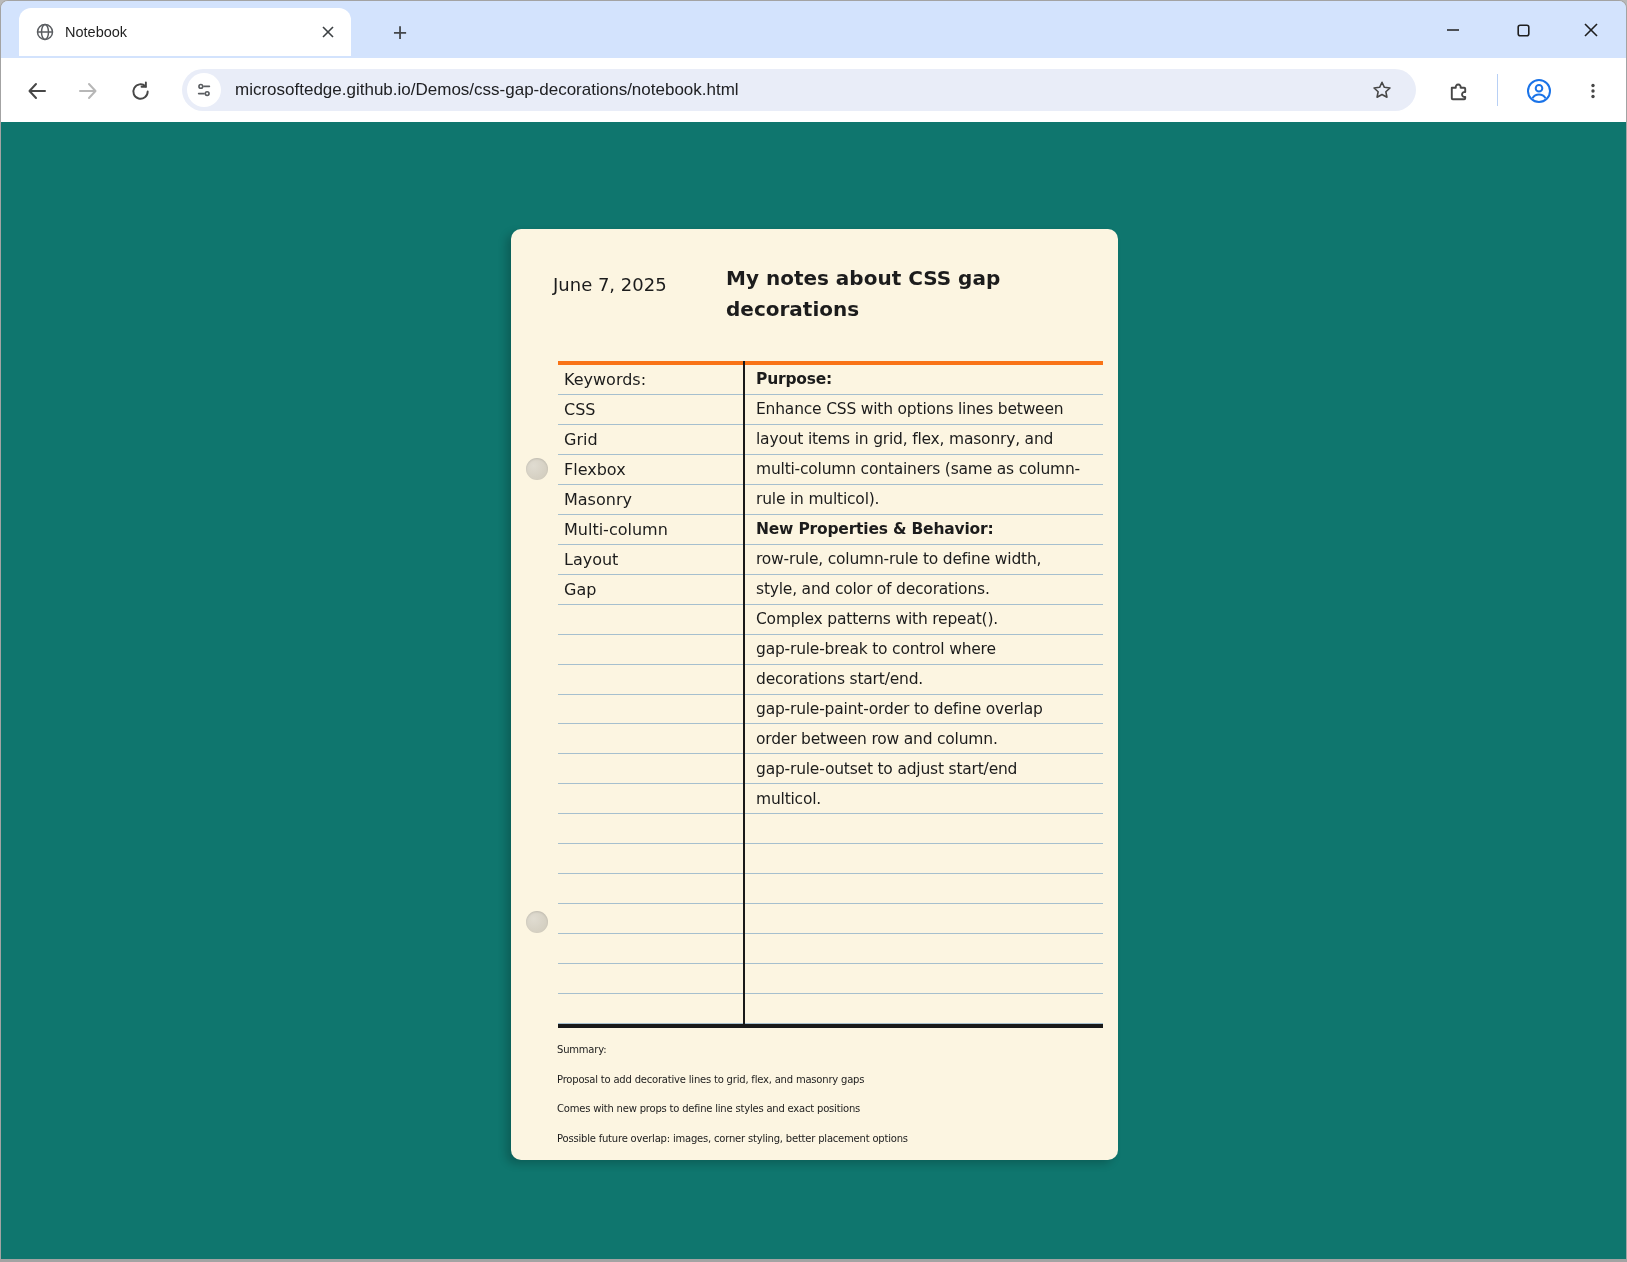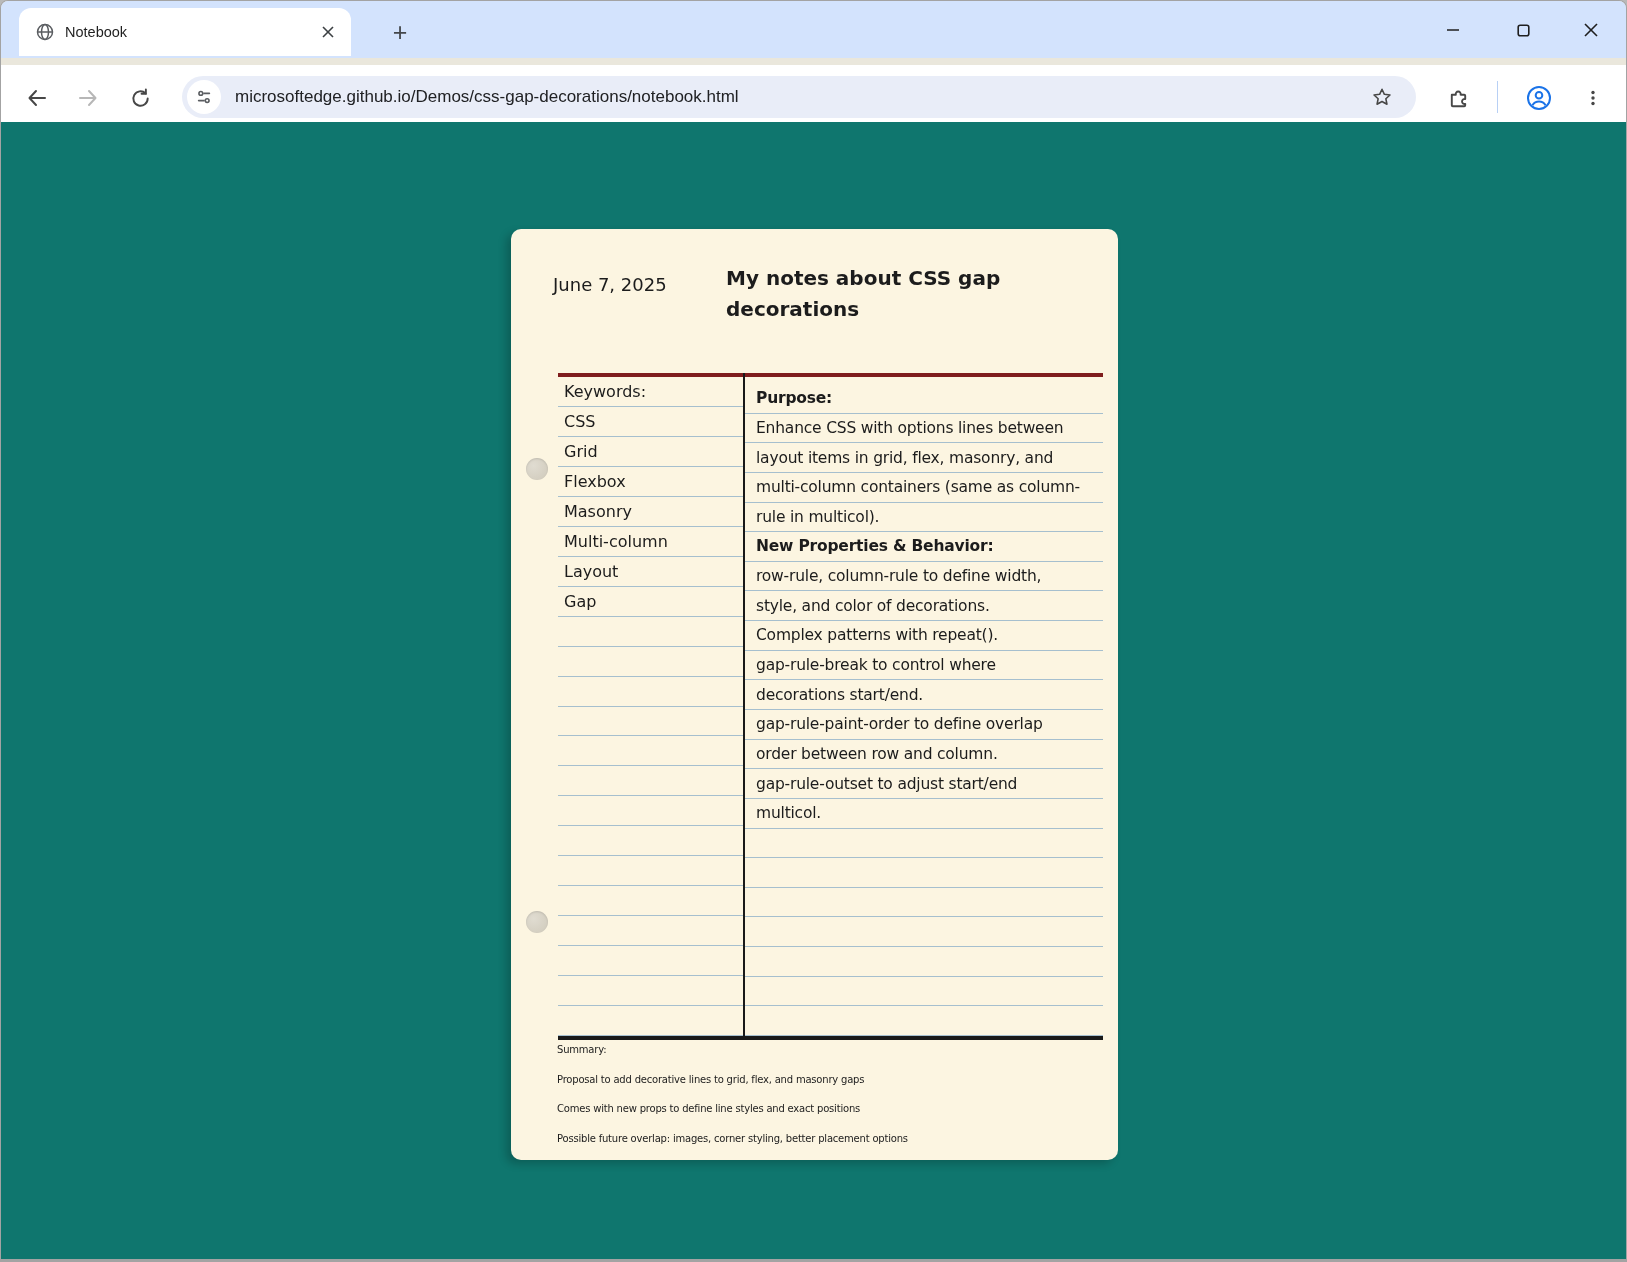--- a/index.html
+++ b/index.html
@@ -18,21 +18,21 @@
   }
   .tab-title{font-size:14.5px;color:#1f1f1f;margin-left:10px;flex:1;white-space:nowrap;overflow:hidden;}
   .tab-close{width:22px;height:22px;border-radius:50%;display:flex;align-items:center;justify-content:center;cursor:pointer;}
   .newtab{position:absolute;left:384px;top:16px;width:30px;height:30px;display:flex;align-items:center;justify-content:center;
     color:#44474b;font-size:25px;font-weight:400;line-height:1;cursor:pointer;}
   .winbtn{position:absolute;top:11px;width:38px;height:36px;display:flex;align-items:center;justify-content:center;cursor:pointer;}
   .winbtn.min{left:1433px;}
   .winbtn.max{left:1503px;}
   .winbtn.close{left:1571px;}
   
-  .toolbar{position:absolute;top:64px;left:0;right:0;height:64px;background:#ffffff;border-bottom:1px solid #d7d4cc;}
+  .toolbar{position:absolute;top:57px;left:0;right:0;height:64px;background:#ffffff;border-bottom:1px solid #d7d4cc;}
   .navbtn{position:absolute;top:20px;width:26px;height:26px;display:flex;align-items:center;justify-content:center;cursor:pointer;}
   .omnibox{
     position:absolute;left:181px;top:11px;width:1234px;height:42px;border-radius:21px;
     background:#e9edf8;display:flex;align-items:center;
   }
   .site-chip{width:34px;height:34px;border-radius:50%;background:#ffffff;margin-left:5px;
     display:flex;align-items:center;justify-content:center;flex:none;cursor:pointer;}
   .url-text{margin-left:14px;font-size:17px;color:#202124;white-space:nowrap;overflow:hidden;}
   .star-btn{position:absolute;right:22px;top:9px;width:24px;height:24px;display:flex;align-items:center;justify-content:center;cursor:pointer;}
   .tool-right{position:absolute;top:20px;display:flex;align-items:center;justify-content:center;width:26px;height:26px;cursor:pointer;}
@@ -44,25 +44,25 @@
     border-radius:10px;box-shadow:-5px 4px 9px rgba(0,0,0,0.20);
     font-family:"DejaVu Sans",sans-serif;color:#1c1c1c;
   }
   .hole{position:absolute;left:15px;width:22px;height:22px;border-radius:50%;
     background:radial-gradient(circle at 35% 35%, #e0dcd1, #cfc9ba);
     box-shadow:inset 0 1px 2px rgba(0,0,0,0.12);}
   .hole.h1{top:229px;} .hole.h2{top:682px;}
   .note-date{position:absolute;left:42px;top:45px;font-size:18px;}
   .note-title{position:absolute;left:215px;top:34px;width:345px;margin:0;
     font-size:20px;font-weight:700;line-height:31px;}
-  .note-table{position:absolute;left:47px;top:144px;width:545px;height:667px;box-sizing:border-box;
-    border-top:4px solid #7f1d1d;border-bottom:4px solid #191919;}
+  .note-table{position:absolute;left:47px;top:132px;width:545px;height:667px;box-sizing:border-box;
+    border-top:4px solid #f97316;border-bottom:4px solid #191919;}
   .col{position:absolute;top:0;bottom:0;display:grid;grid-template-rows:repeat(22,1fr);}
   .col.left{left:0;width:185px;}
-  .col.right{left:187px;right:0;margin-top:7px;}
+  .col.right{left:187px;right:0;}
   .vdivider{position:absolute;left:185px;top:-4px;bottom:-4px;width:2px;background:#191919;}
   .row{border-bottom:1px solid #a6bfce;display:flex;align-items:center;
     white-space:nowrap;overflow:hidden;}
   .col.left .row{padding-left:6px;font-size:16px;}
   .col.right .row{padding-left:11px;font-size:15.5px;letter-spacing:-0.2px;}
   .row.bold{font-weight:700;}
   .summary{position:absolute;left:46px;top:806px;right:16px;font-size:10px;line-height:29.5px;letter-spacing:-0.2px;}
   .summary div{white-space:nowrap;overflow:hidden;}
   svg{display:block;}
 </style>

